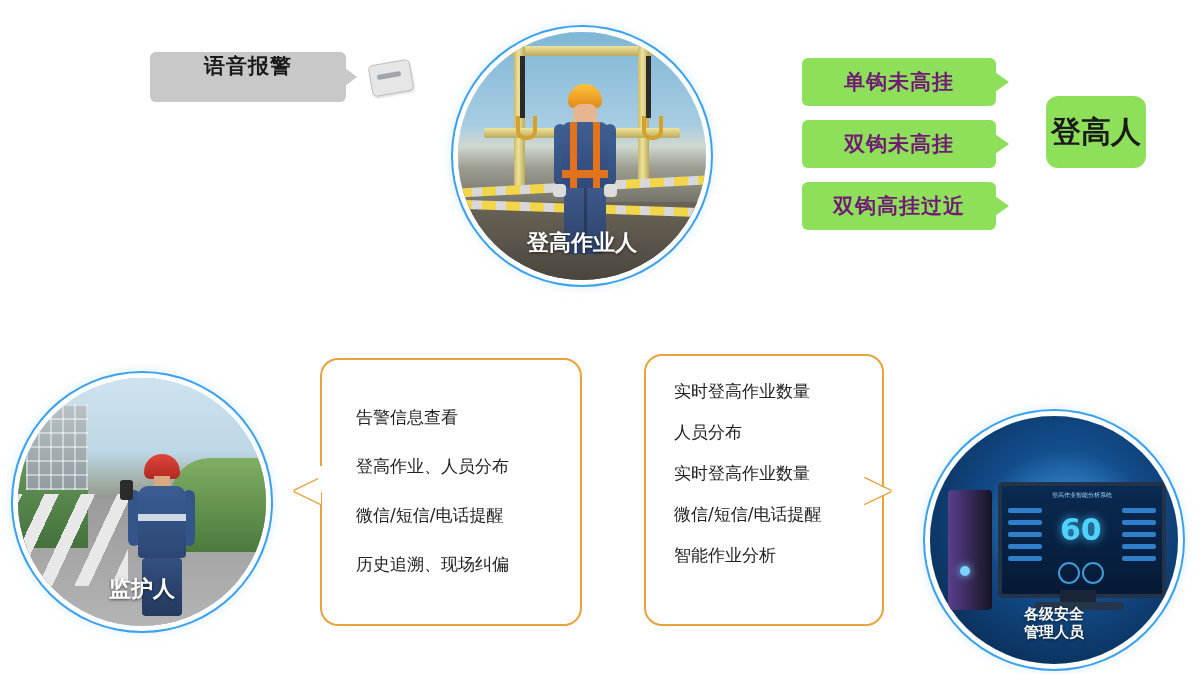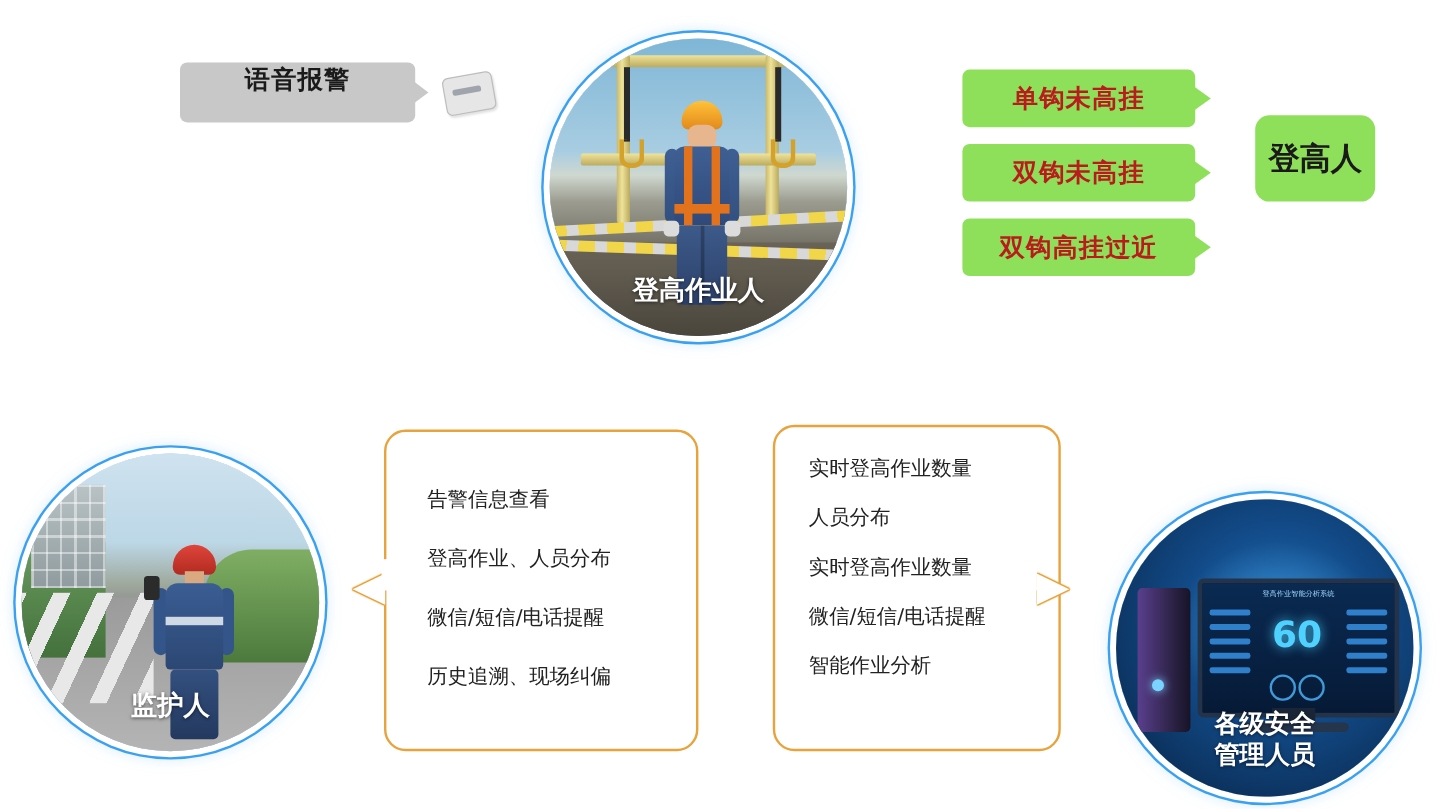--- a/index.html
+++ b/index.html
@@ -320,31 +320,31 @@
   }
   #node-screen .stand {
     position: absolute; left: 130px; top: 174px; width: 36px; height: 12px;
     background: #1a2637;
   }
   #node-screen .base {
     position: absolute; left: 104px; top: 186px; width: 90px; height: 8px;
     background: #24354c; border-radius: 4px;
   }
   #node-screen .caption {
-    font-size: 21px;
+    font-size: 15px;
     bottom: 12px;
   }
   #node-screen .caption .l2 { display: block; }
 
   
   .green-pill {
     position: absolute;
     background: #8ee05a;
     border-radius: 6px;
-    color: #b91c1c;
+    color: #701a75;
     font-size: 21px;
     font-weight: bold;
     display: flex;
     align-items: center;
     justify-content: center;
     letter-spacing: 1px;
   }
   .green-pill .tail {
     position: absolute;
     right: -13px; top: 50%;
@@ -361,21 +361,21 @@
   .green-box {
     position: absolute;
     left: 1046px; top: 96px;
     width: 100px; height: 72px;
     background: #8ee05a;
     border-radius: 12px;
     display: flex;
     align-items: center;
     justify-content: center;
     color: #1a1a1a;
-    font-size: 26px;
+    font-size: 30px;
     font-weight: bold;
   }
 
   
   .info-box {
     position: absolute;
     border: 2px solid #e8a33d;
     border-radius: 18px;
     background: #ffffff;
     box-sizing: border-box;

